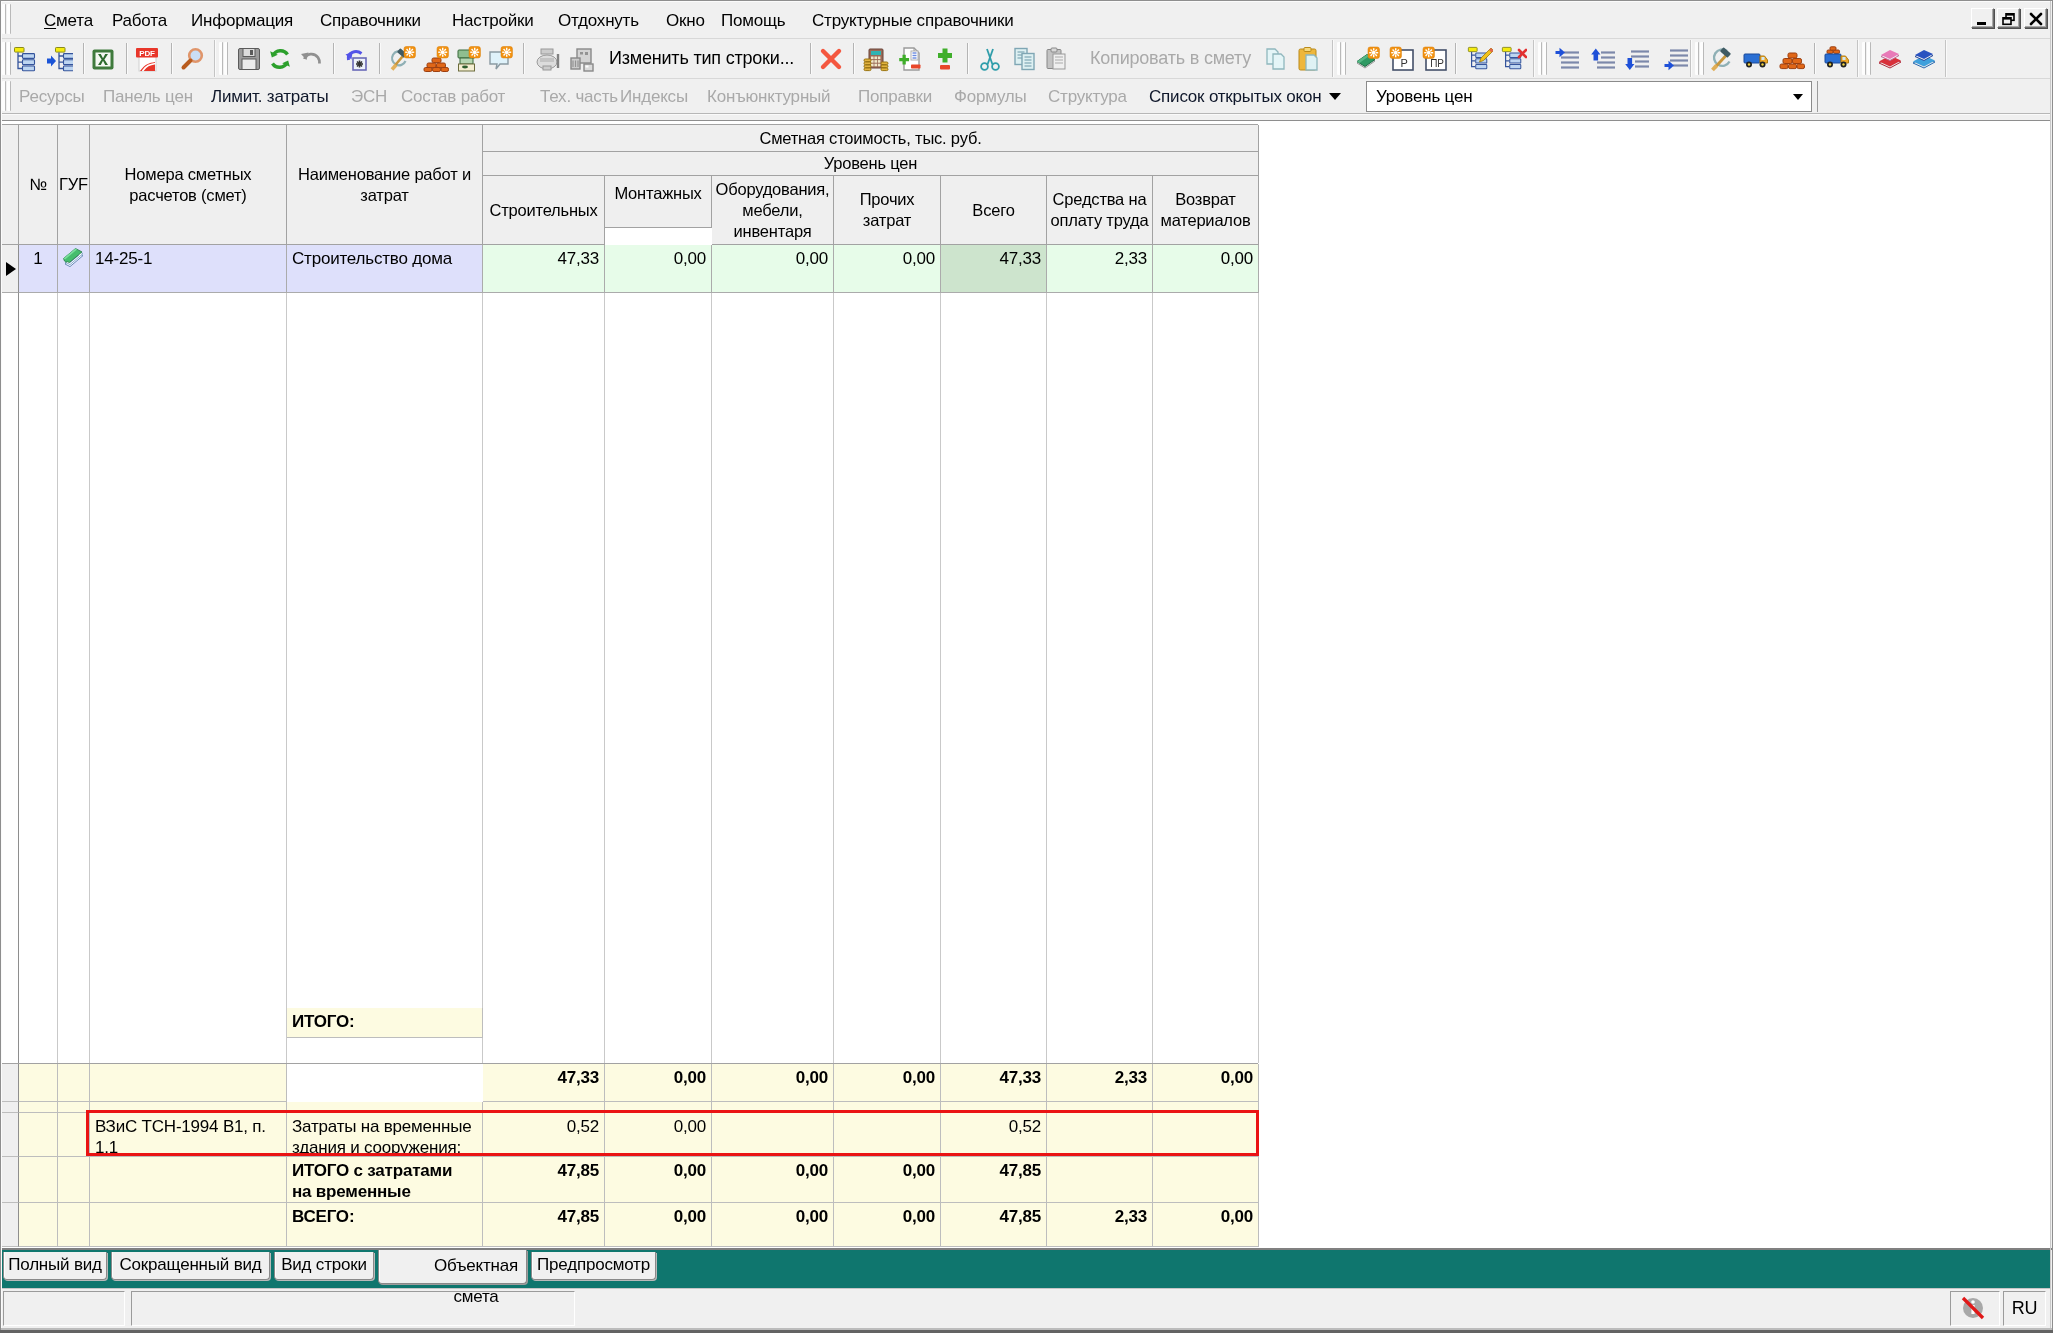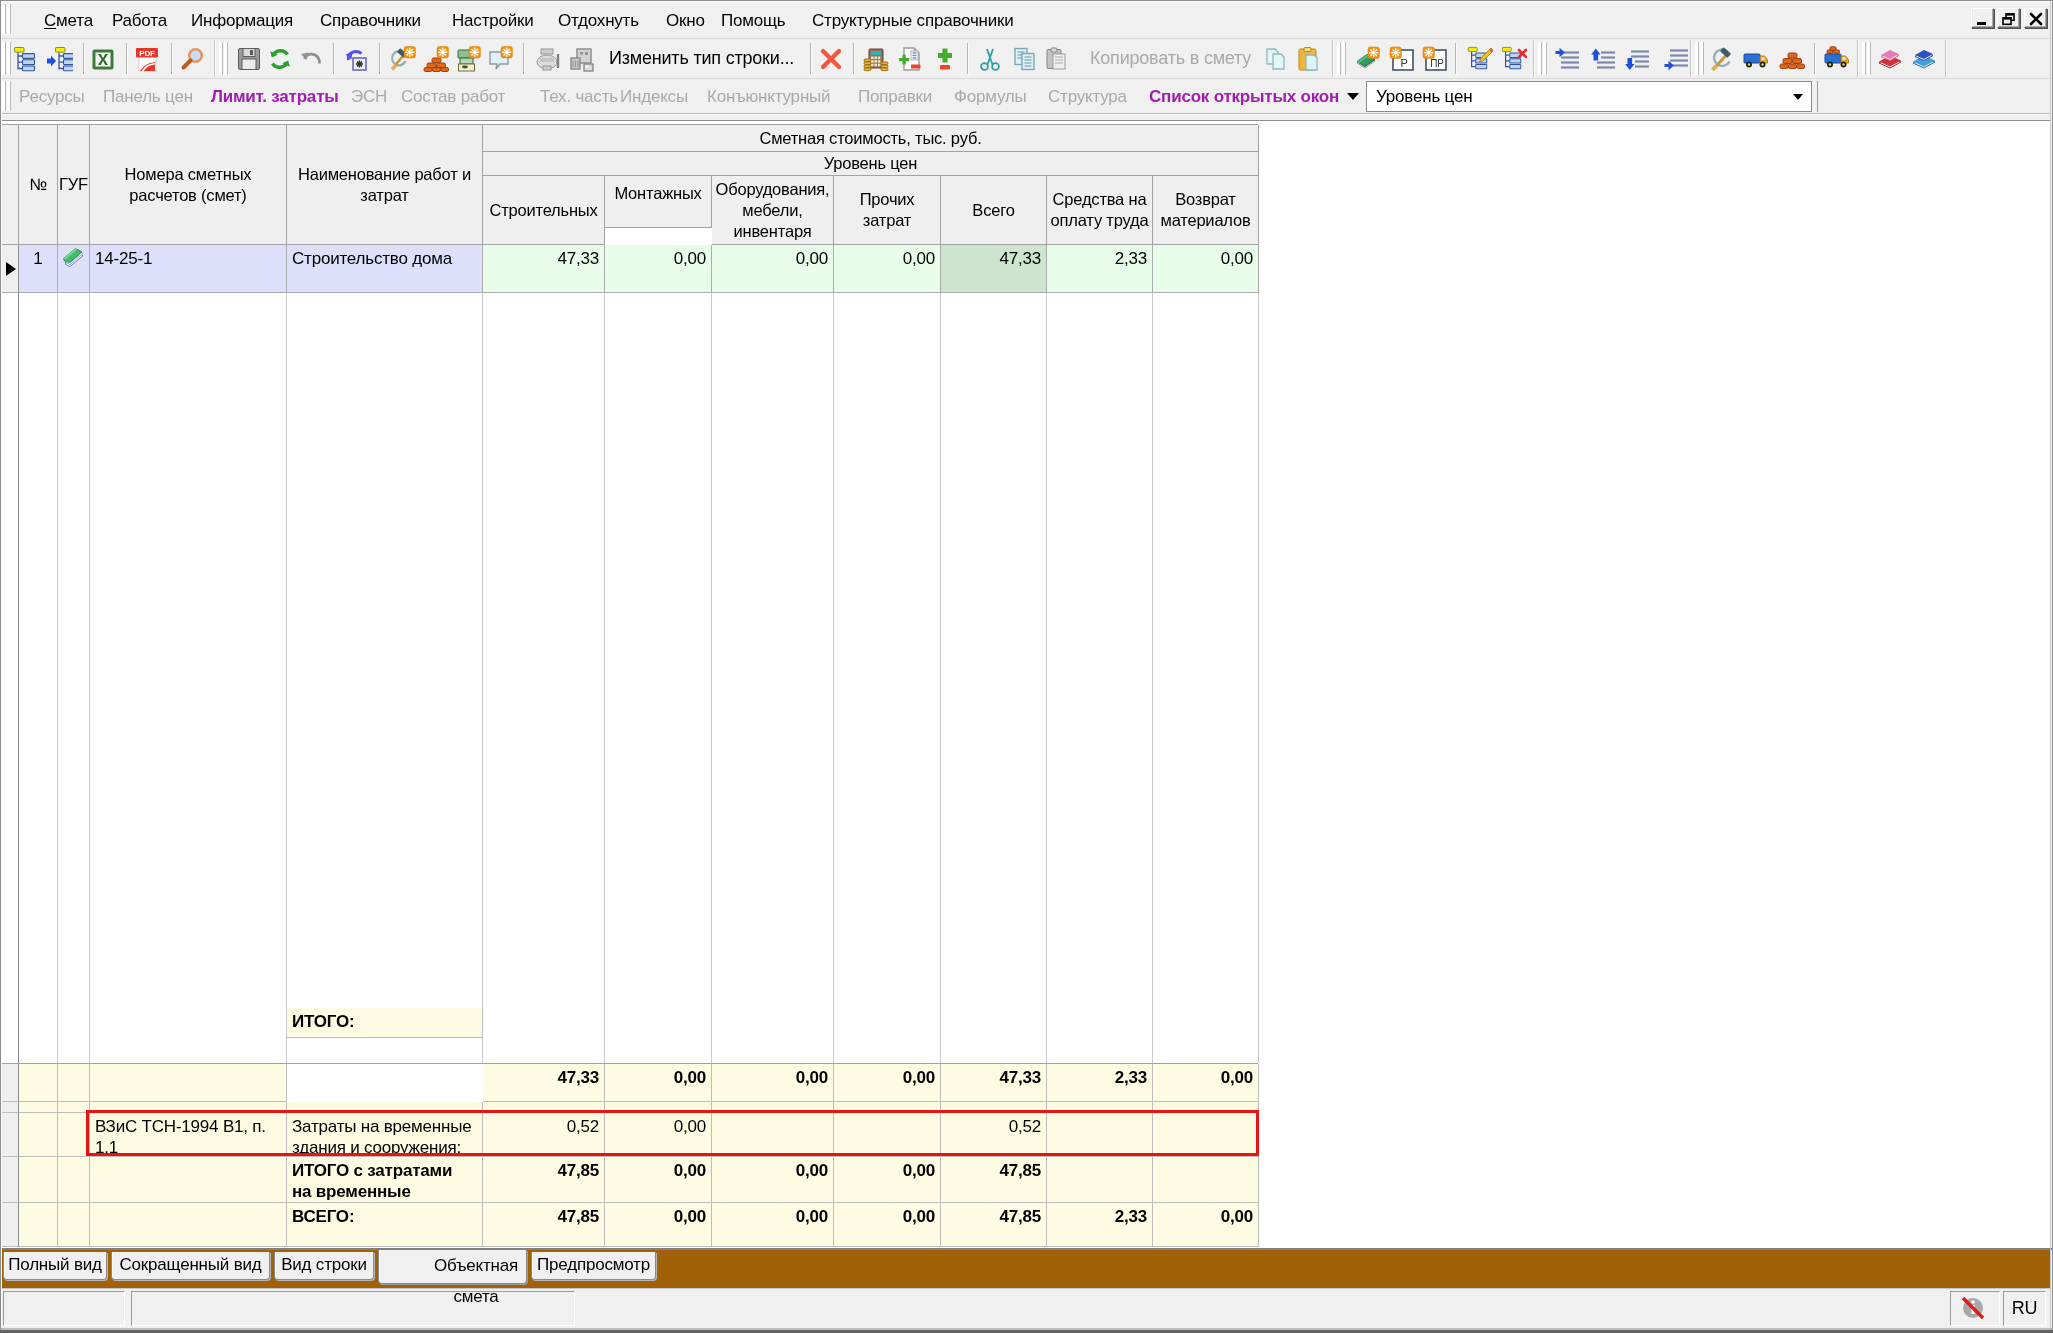--- a/index.html
+++ b/index.html
@@ -38,21 +38,21 @@
 
   .tb-btn{position:absolute;top:5px;width:30px;height:30px;}
   .tb-btn svg{position:absolute;left:2px;top:2px;}
   .tb-sep{position:absolute;top:4px;width:1px;height:31px;background:#b4b4b4;border-right:1px solid #fafafa;}
   .tb-grip{position:absolute;top:3px;width:3px;height:33px;background:#fdfdfd;border-right:1px solid #b9b9b9;border-radius:1px;}
   .tb-bandedge{position:absolute;top:1px;width:1px;height:37px;background:#c4c4c4;border-right:1px solid #fafafa;}
   .tb-text{position:absolute;top:0;height:39px;line-height:39px;font-size:18px;color:#000;}
   .tb-text.disabled{color:#a9a9a9;}
 
   .tb2-item{position:absolute;top:0;height:33px;line-height:33px;font-size:17px;color:#a9a9a9;}
-  .tb2-item.enabled{color:#a21caf;font-weight:700;}
+  .tb2-item.enabled{color:#0f172a;font-weight:400;}
   .tb2-arrow{display:inline-block;margin-left:8px;margin-bottom:2px;width:0;height:0;border-left:6px solid transparent;border-right:6px solid transparent;border-top:7px solid #000;vertical-align:middle;}
 
   #combobox{position:absolute;left:1364px;top:1px;width:446px;height:31px;background:#fff;border:1px solid #8b8b8b;box-sizing:border-box;}
   #combobox .cb-text{position:absolute;left:9px;top:0;height:29px;line-height:29px;font-size:17px;color:#000;}
   #combobox .cb-arrow{position:absolute;right:8px;top:12px;width:0;height:0;border-left:5px solid transparent;border-right:5px solid transparent;border-top:6px solid #000;}
 
   
   #client-topline{left:2px;top:120px;width:2049px;height:1px;background:#8e8e8e;}
   #client-white{left:2px;top:121px;width:2049px;height:1127px;background:#ffffff;}
   #client-bottomline{left:0px;top:1248px;width:2053px;height:2px;background:#808080;}
@@ -69,21 +69,21 @@
   .fcell{position:absolute;background:#fdfbe1;border-right:1px solid #bdbdbd;border-bottom:1px solid #bdbdbd;box-sizing:border-box;font-size:17px;color:#000;}
   .fcell .tl{position:absolute;left:5px;top:3px;text-align:left;line-height:21px;white-space:pre-line;}
   .fcell .tr{position:absolute;right:5px;top:4px;}
   .fcell.bold{font-weight:700;}
 
   #redbox{left:86px;top:1110px;width:1173px;height:46px;border:3px solid #ea1313;box-sizing:border-box;z-index:5;}
 
   .rowmark{position:absolute;width:0;height:0;border-top:7px solid transparent;border-bottom:7px solid transparent;border-left:10px solid #000;}
 
   
-  #tabstrip{left:2px;top:1250px;width:2049px;height:38px;background:#a16207;}
+  #tabstrip{left:2px;top:1250px;width:2049px;height:38px;background:#0f766e;}
   .tab{position:absolute;top:2px;height:28px;background:#f0f0f0;border:1px solid #898989;border-top:none;
        border-radius:0 0 4px 4px;box-sizing:border-box;text-align:center;font-size:17px;color:#000;
        box-shadow:inset 1px 0 0 #fdfdfd, 1px 1px 0 #b9b9b9;line-height:26px;}
   .tab.active{top:0px;height:34px;line-height:31px;z-index:3;box-shadow:inset 1px 0 0 #fdfdfd, 1px 1px 0 #9d9d9d;}
 
   
   #statusbar{left:2px;top:1289px;width:2049px;height:39px;background:#f0f0f0;}
   #statusbar-topline{left:2px;top:1288px;width:2049px;height:1px;background:#c6c6c6;}
   .spanel{position:absolute;top:2px;height:35px;background:#f0f0f0;border:1px solid;border-color:#9b9b9b #ffffff #ffffff #9b9b9b;box-sizing:border-box;}
   .spanel .stext{position:absolute;top:0;height:33px;line-height:33px;font-size:18px;color:#000;white-space:pre;}

